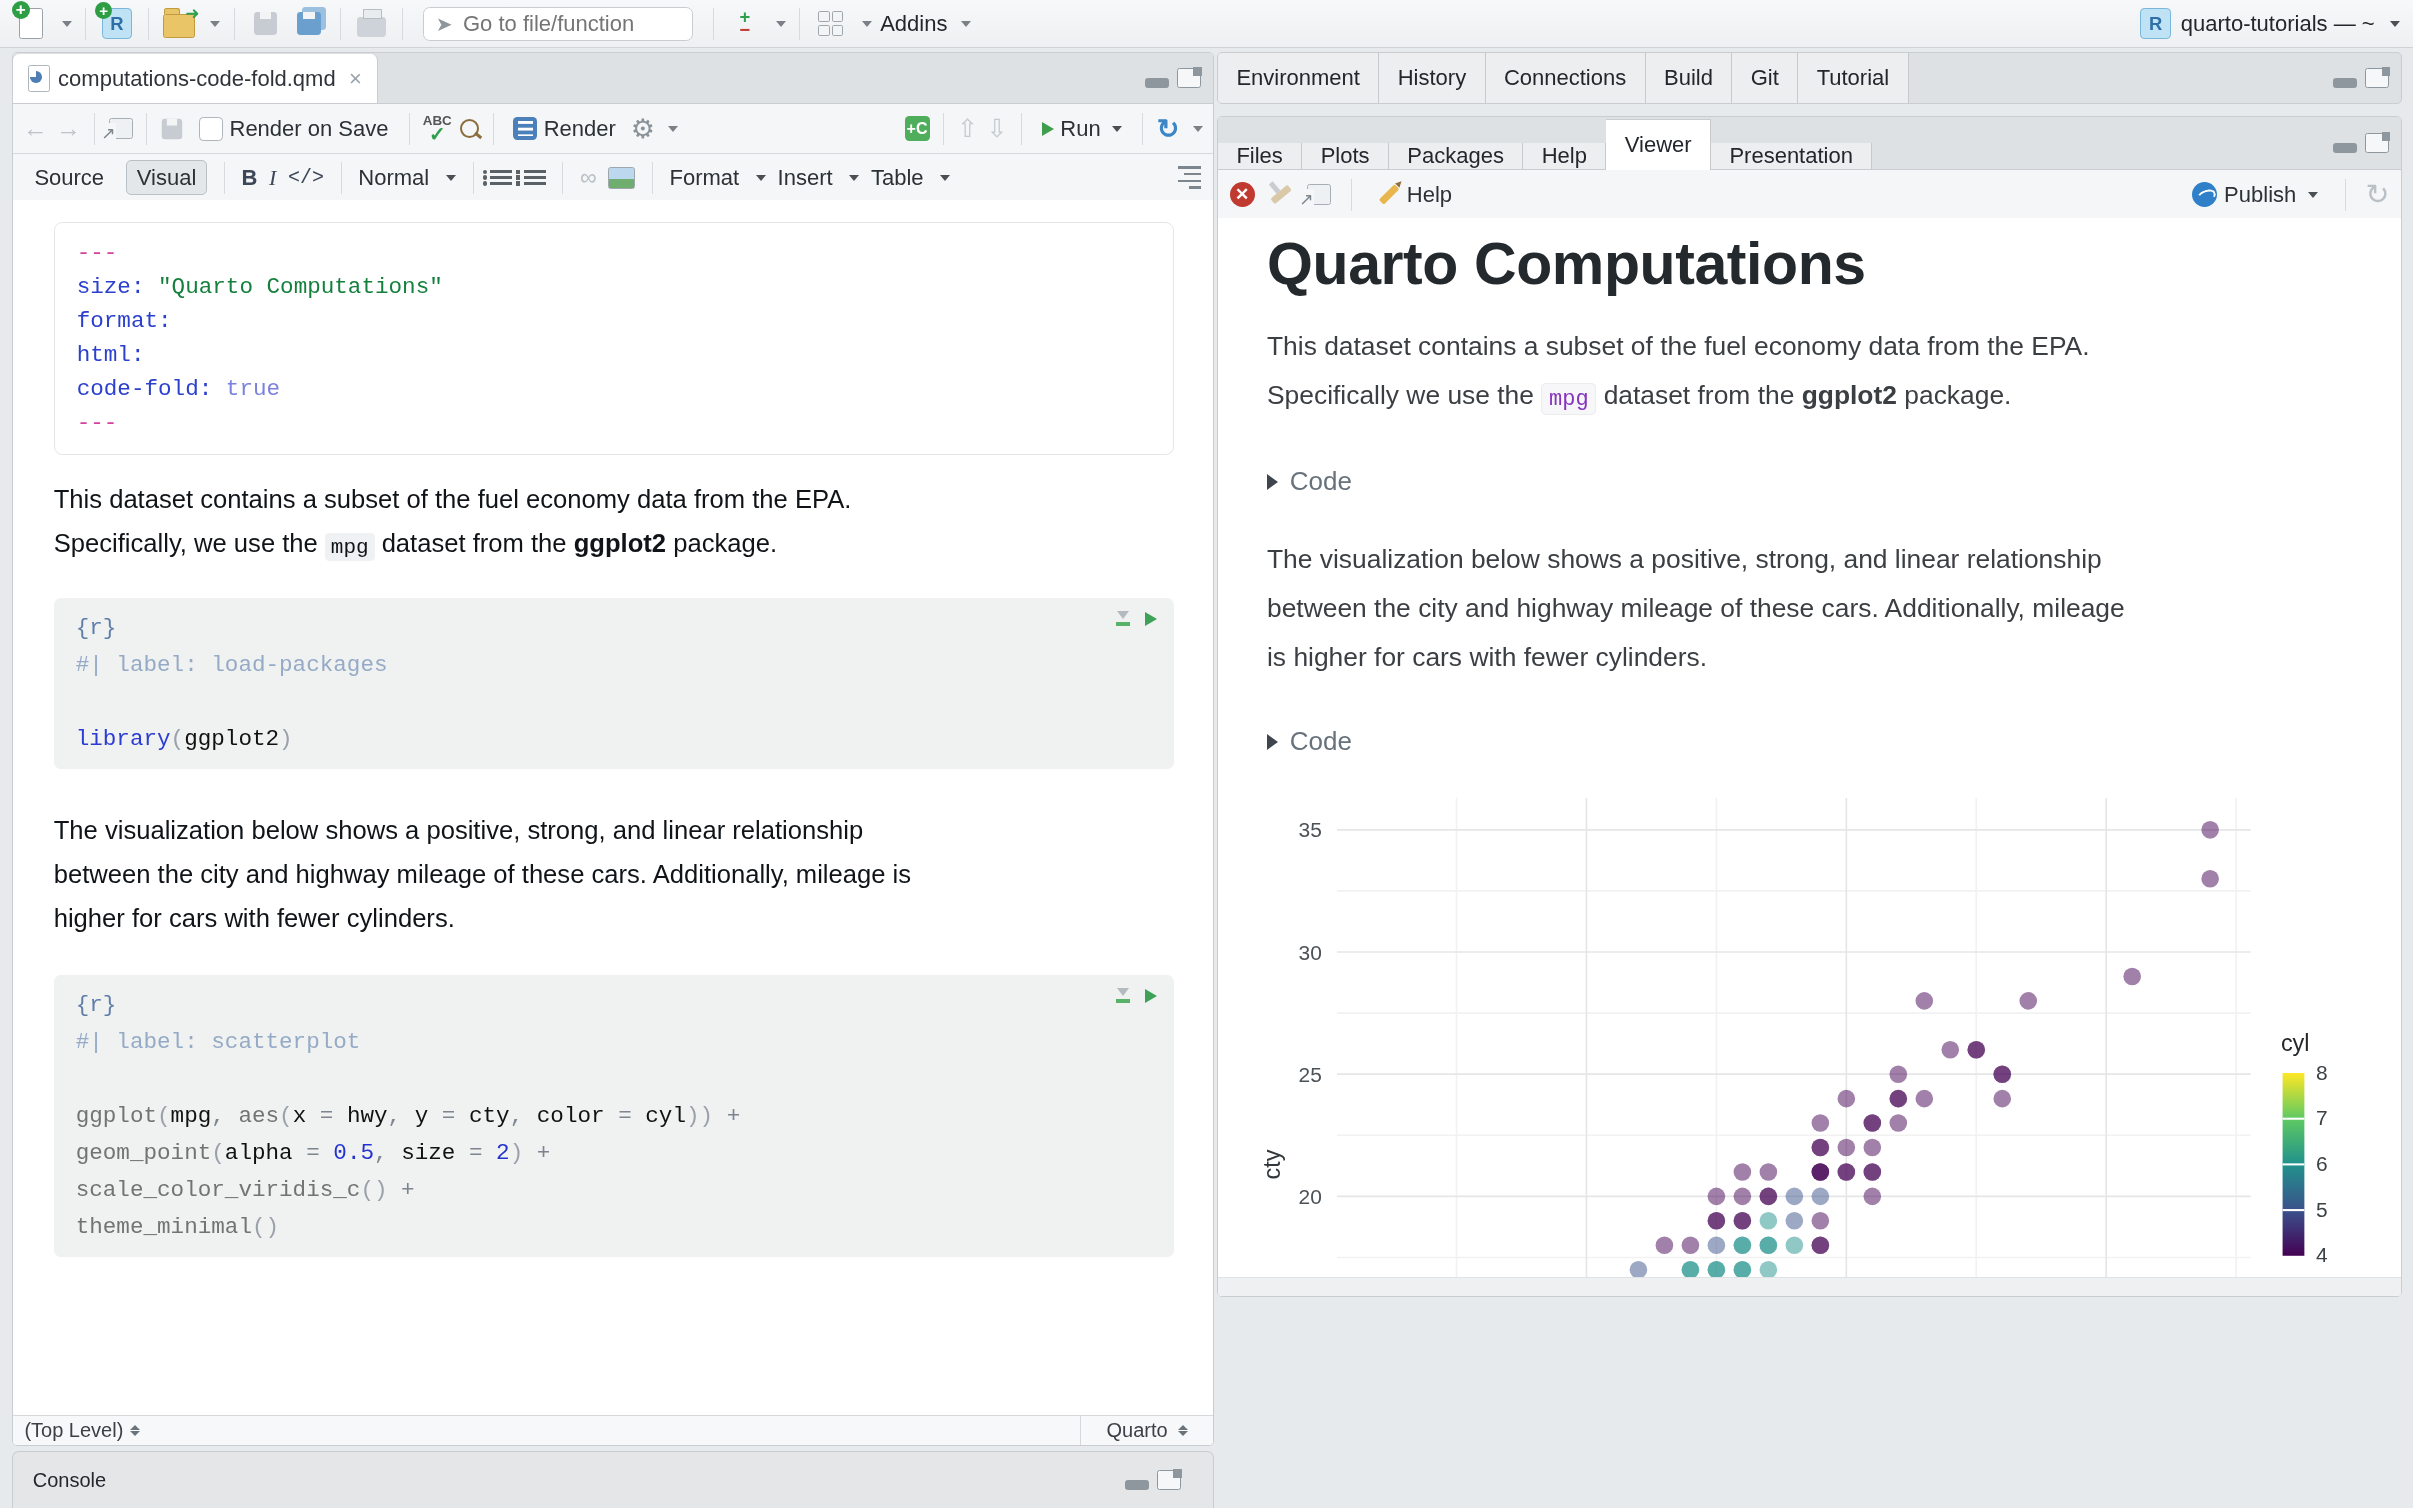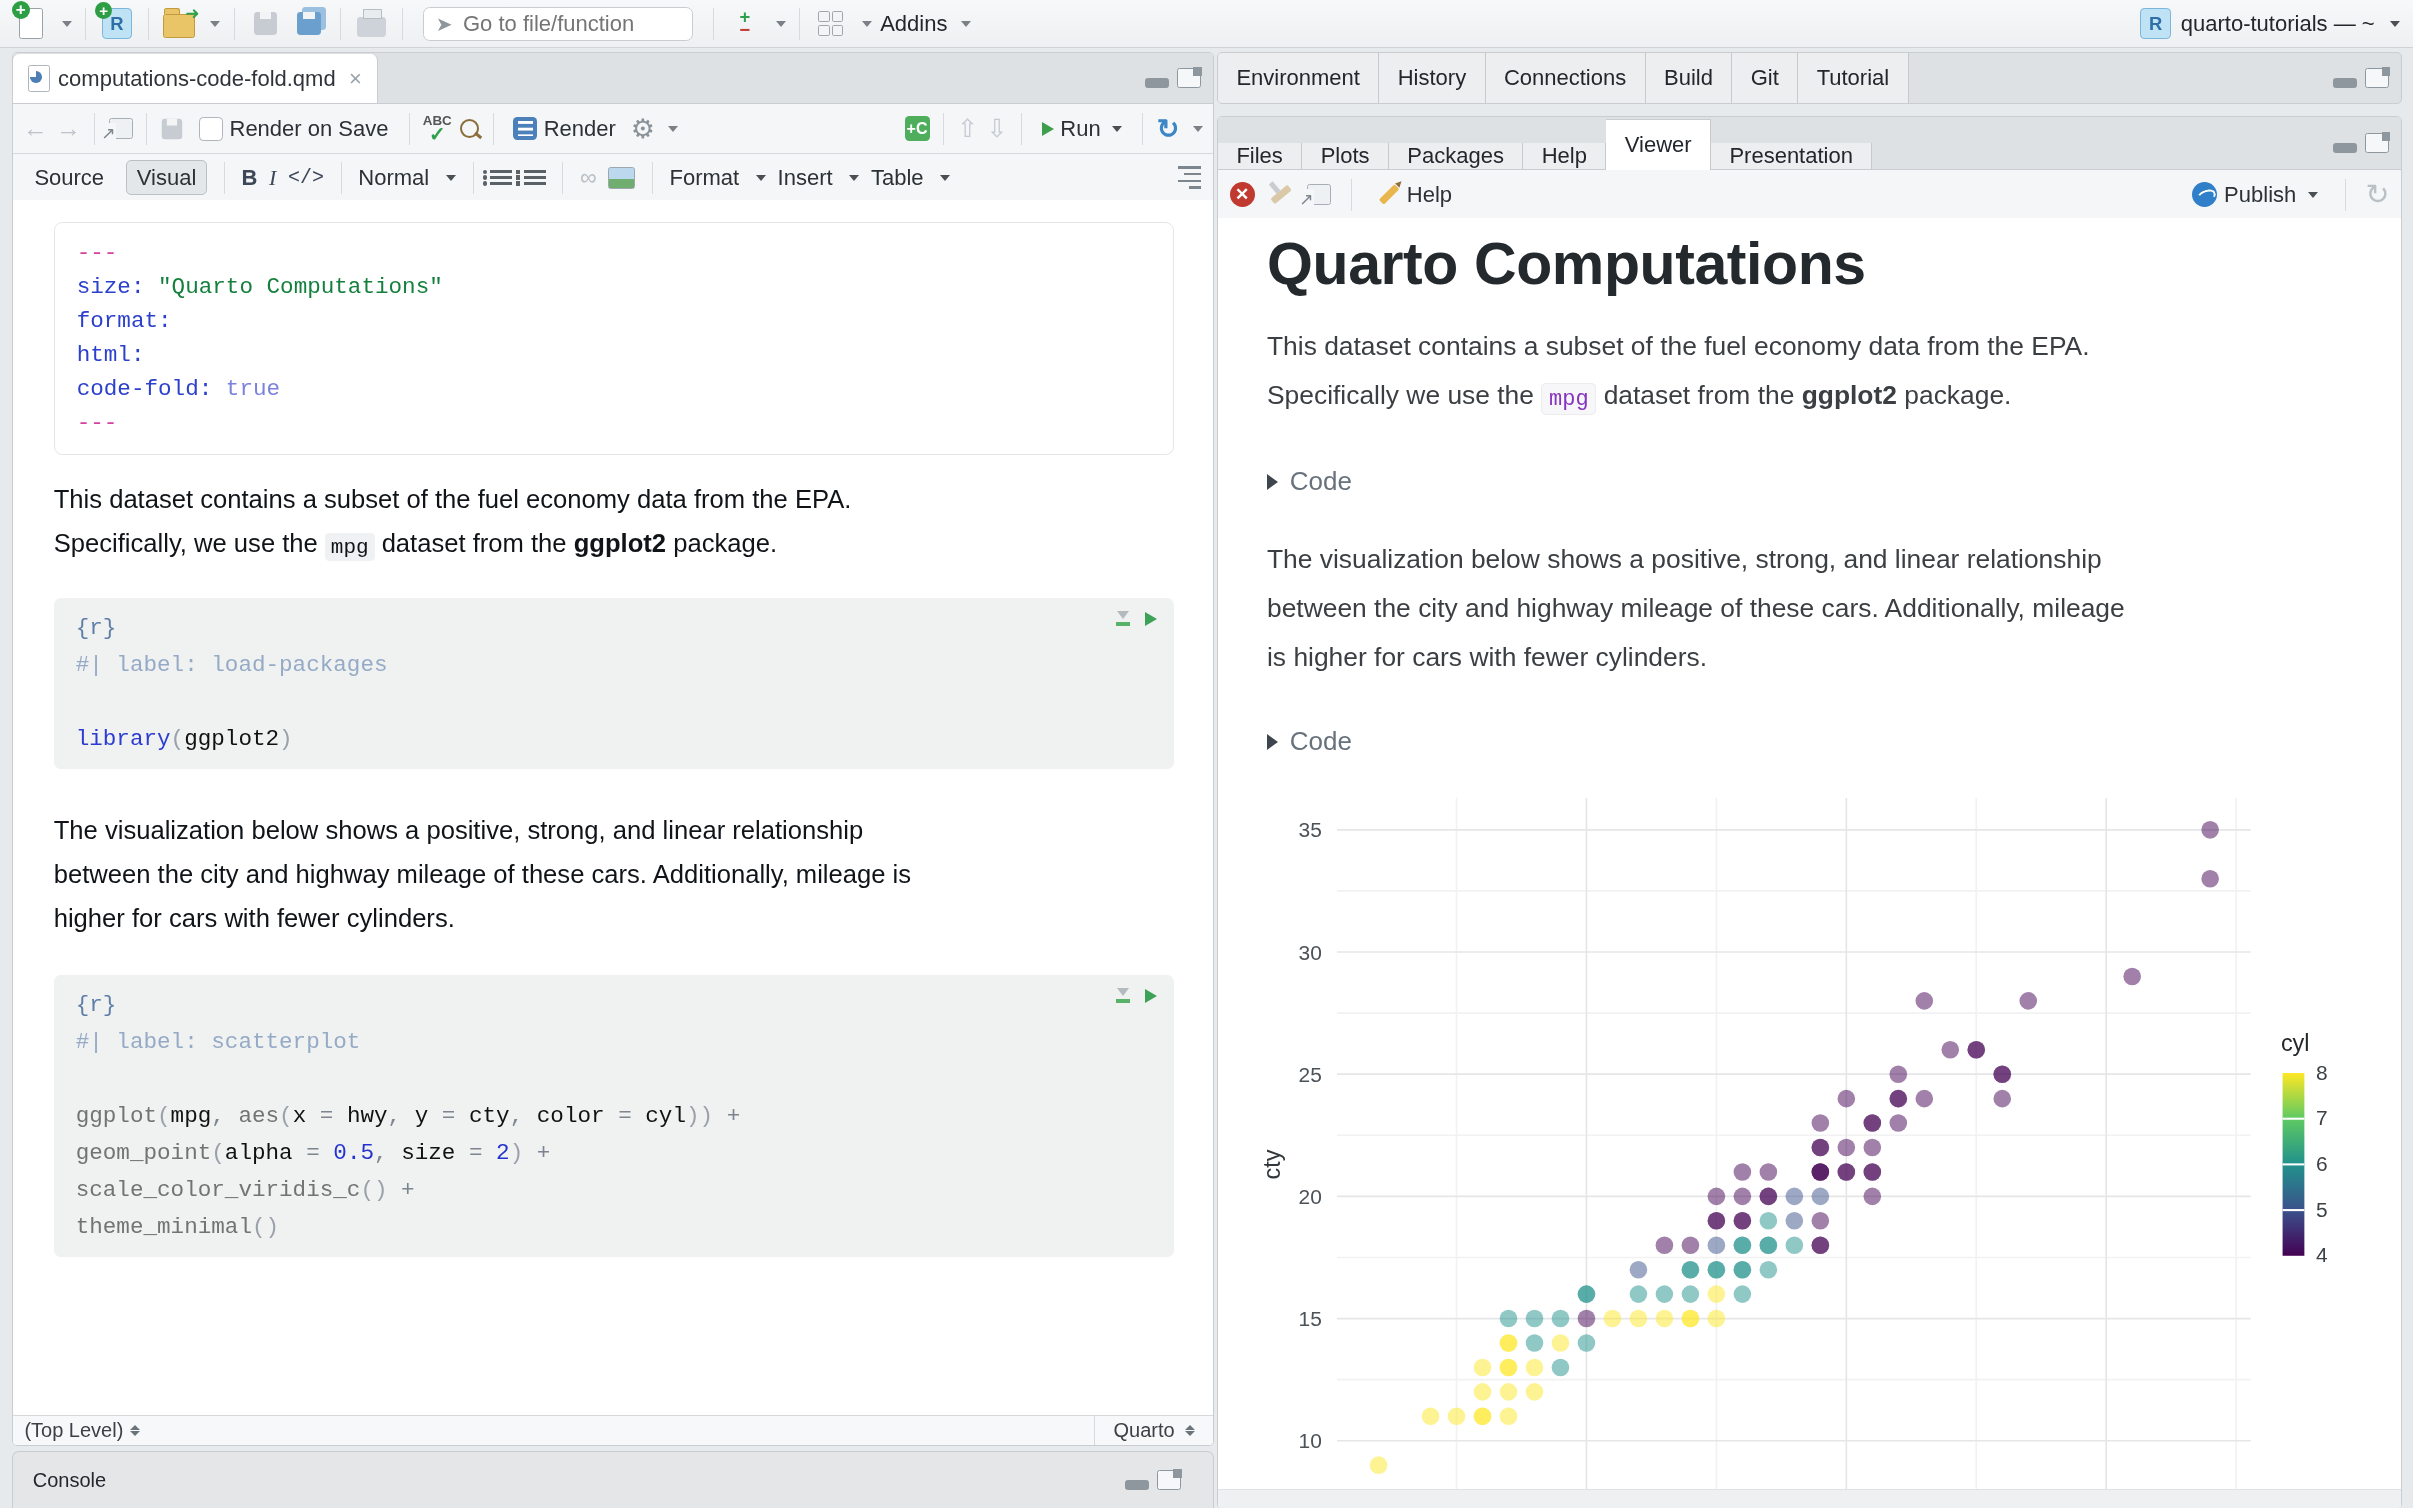--- a/index.html
+++ b/index.html
@@ -115,31 +115,31 @@
   
   .tk-delim{color:#d6409f}.tk-key{color:#2b40cc}.tk-str{color:#15803d}.tk-bool{color:#7b82dd}
   .tk-meta{color:#5f7ea8}.tk-comment{color:#95aac6}.tk-fn{color:#737373}.tk-fn2{color:#2b3cd2}
   .tk-id{color:#111}.tk-num{color:#2433d0}.tk-op{color:#7d8590}.tk-paren{color:#9aa1ab}
   
   #status-bar{position:absolute;left:0;bottom:0;width:100%;height:30px;background:#f6f8f9;border-top:0.8px solid #d5d9dc;
     display:flex;align-items:center;font-size:20px;color:#3c4147;padding:0 0 0 11.7px;box-sizing:border-box;}
   .updown{display:inline-flex;flex-direction:column;gap:1.7px;margin-left:6.7px;}
   .updown i{width:0;height:0;border-left:5px solid transparent;border-right:5px solid transparent;display:block;}
   .updown i.u{border-bottom:5.9px solid #6c747b;} .updown i.d{border-top:5.9px solid #6c747b;}
-  #status-right{margin-left:auto;border-left:0.8px solid #d5d9dc;height:100%;display:flex;align-items:center;padding:0 18px;gap:3.4px;}
+  #status-right{margin-left:auto;border-left:0.8px solid #d5d9dc;height:100%;display:flex;align-items:center;padding:0 25px;gap:3.4px;}
   
   #console-pane{position:absolute;left:11.7px;top:1451px;width:1202px;height:57px;background:#e4e6e8;
     border:0.8px solid #c9cdd1;border-bottom:none;border-radius:6.7px 6.7px 0 0;display:flex;align-items:center;
     padding:0 20px;box-sizing:border-box;font-size:20px;color:#24282c;}
   
   #rpane1{left:1217px;top:52px;width:1185px;height:52px;background:#dde1e4;border:0.8px solid #c9cdd1;border-radius:5px;
     position:absolute;display:flex;align-items:stretch;box-sizing:border-box;overflow:hidden;}
   .rtab{display:flex;align-items:center;padding:0 18.4px;font-size:22px;color:#23272c;background:#eceef0;
     border-right:0.8px solid #c6cacd;}
-  #rpane2{left:1217px;top:116px;width:1185px;height:1393px;position:absolute;background:#fff;
+  #rpane2{left:1217px;top:116px;width:1185px;height:1181px;position:absolute;background:#fff;
     border:0.8px solid #c9cdd1;border-radius:5px;box-sizing:border-box;overflow:hidden;}
   #rpane2 .tabstrip{height:52px;}
   #rpane2 .rtab.sel{background:#fff;border-top:0.8px solid #c9cdd1;margin-bottom:-0.8px;height:51px;box-sizing:border-box;}
   #viewer-toolbar{height:49px;background:#f4f6f8;border-bottom:0.8px solid #d5d9dc;display:flex;align-items:center;
     padding:0 11.7px;gap:15px;font-size:22px;color:#2c3136;}
   .i-stop{width:25px;height:25px;border-radius:50%;background:#c03a30;color:#fff;font-size:17px;font-weight:bold;
     display:flex;align-items:center;justify-content:center;}
   .i-broom{width:22px;height:6.7px;background:#d9c9a8;border-radius:1.7px;transform:rotate(-40deg);position:relative;}
   .i-broom:after{content:"";position:absolute;left:8.4px;top:-11.7px;width:4.2px;height:11.7px;background:#c9ccd0;}
   .i-pencil{width:22px;height:6.7px;background:#e8b64c;border-radius:1.7px;transform:rotate(-45deg);position:relative;}

